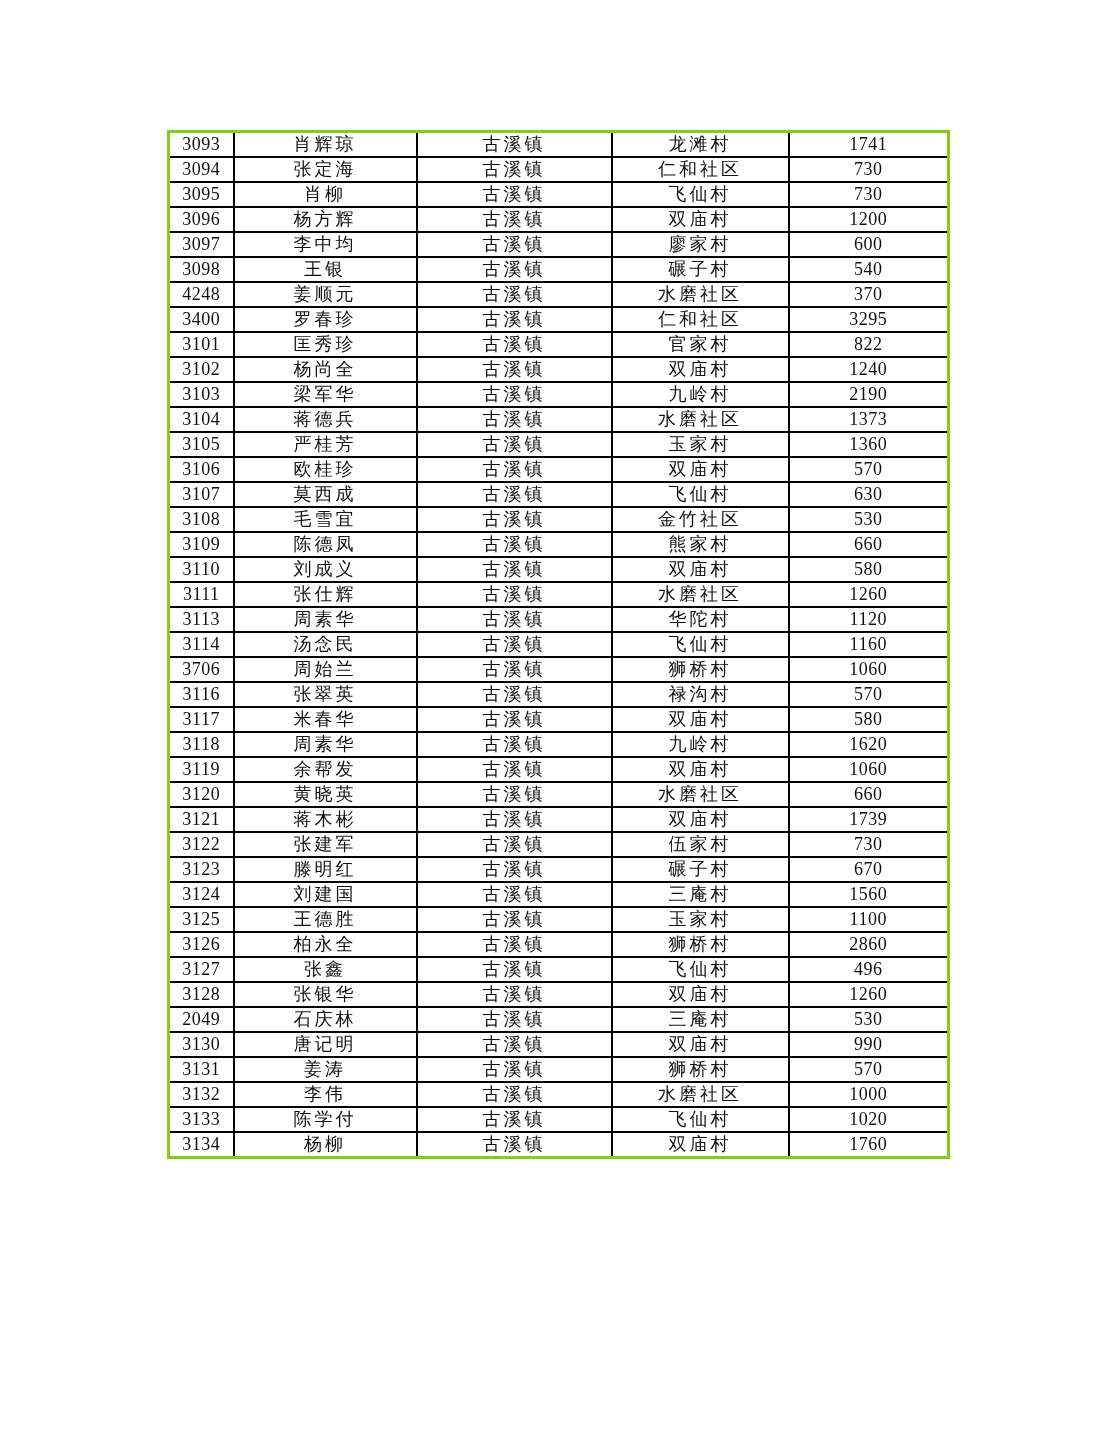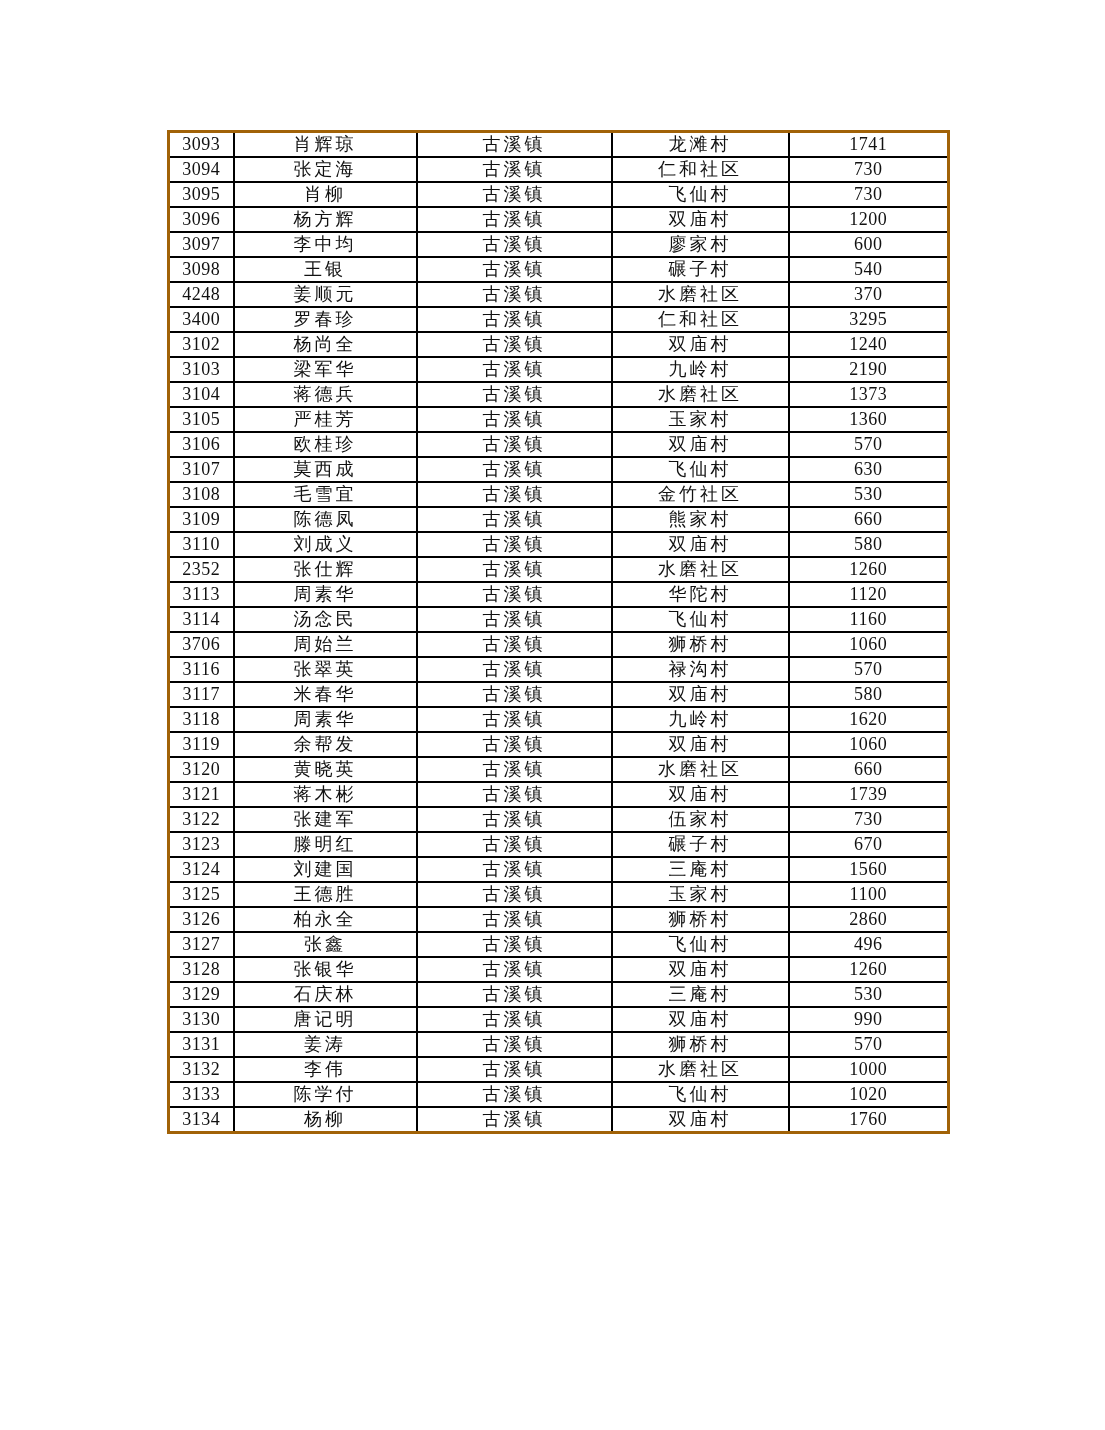--- a/index.html
+++ b/index.html
@@ -18,21 +18,21 @@
     height: 1430px;
     background: #ffffff;
   }
   table.roster {
     position: absolute;
     left: 167px;
     top: 130px;
     width: 780px;
     border-collapse: collapse;
     table-layout: fixed;
-    border: 3px solid #a16207;
+    border: 3px solid #84cc16;
   }
   table.roster td {
     border: 2px solid #000000;
     height: 23px; 
     padding: 0;
     text-align: center;
     vertical-align: middle;
     font-size: 18px;
     line-height: 23px;
     white-space: nowrap;
@@ -110,20 +110,27 @@
           <td class="c-amount">370</td>
         </tr>
         <tr>
           <td class="c-serial">3400</td>
           <td class="c-name">罗春珍</td>
           <td class="c-town">古溪镇</td>
           <td class="c-village">仁和社区</td>
           <td class="c-amount">3295</td>
         </tr>
         <tr>
+          <td class="c-serial">3101</td>
+          <td class="c-name">匡秀珍</td>
+          <td class="c-town">古溪镇</td>
+          <td class="c-village">官家村</td>
+          <td class="c-amount">822</td>
+        </tr>
+        <tr>
           <td class="c-serial">3102</td>
           <td class="c-name">杨尚全</td>
           <td class="c-town">古溪镇</td>
           <td class="c-village">双庙村</td>
           <td class="c-amount">1240</td>
         </tr>
         <tr>
           <td class="c-serial">3103</td>
           <td class="c-name">梁军华</td>
           <td class="c-town">古溪镇</td>
@@ -173,21 +180,21 @@
           <td class="c-amount">660</td>
         </tr>
         <tr>
           <td class="c-serial">3110</td>
           <td class="c-name">刘成义</td>
           <td class="c-town">古溪镇</td>
           <td class="c-village">双庙村</td>
           <td class="c-amount">580</td>
         </tr>
         <tr>
-          <td class="c-serial">2352</td>
+          <td class="c-serial">3111</td>
           <td class="c-name">张仕辉</td>
           <td class="c-town">古溪镇</td>
           <td class="c-village">水磨社区</td>
           <td class="c-amount">1260</td>
         </tr>
         <tr>
           <td class="c-serial">3113</td>
           <td class="c-name">周素华</td>
           <td class="c-town">古溪镇</td>
           <td class="c-village">华陀村</td>
@@ -292,21 +299,21 @@
           <td class="c-amount">496</td>
         </tr>
         <tr>
           <td class="c-serial">3128</td>
           <td class="c-name">张银华</td>
           <td class="c-town">古溪镇</td>
           <td class="c-village">双庙村</td>
           <td class="c-amount">1260</td>
         </tr>
         <tr>
-          <td class="c-serial">3129</td>
+          <td class="c-serial">2049</td>
           <td class="c-name">石庆林</td>
           <td class="c-town">古溪镇</td>
           <td class="c-village">三庵村</td>
           <td class="c-amount">530</td>
         </tr>
         <tr>
           <td class="c-serial">3130</td>
           <td class="c-name">唐记明</td>
           <td class="c-town">古溪镇</td>
           <td class="c-village">双庙村</td>

